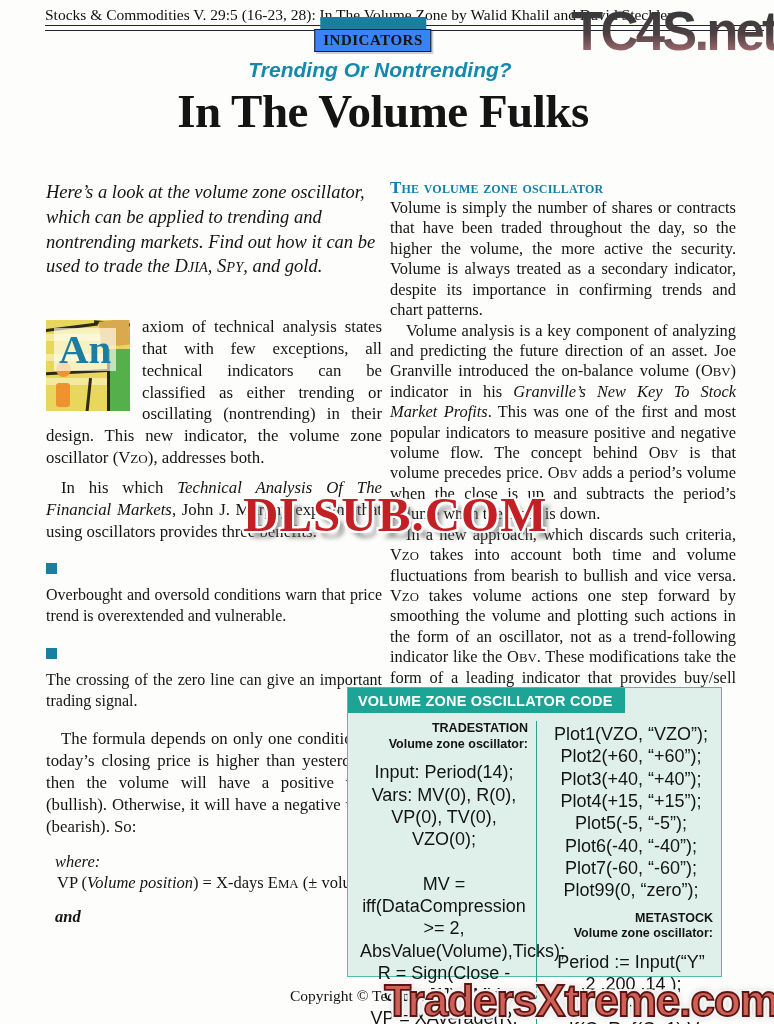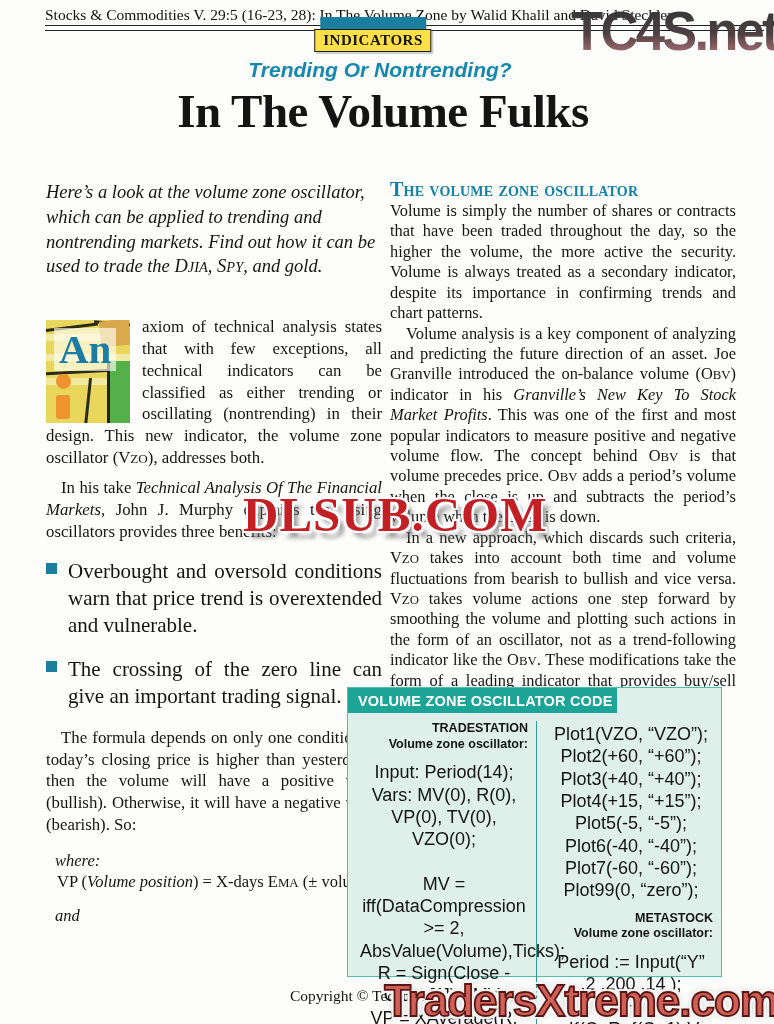--- a/index.html
+++ b/index.html
@@ -7,63 +7,63 @@
         font-family:"Liberation Serif",serif;color:#141414;overflow:hidden;}
   .it{font-style:italic;}
   .sc{font-size:.78em;}
 
   
   .hdr-line{position:absolute;top:6px;left:45px;font-size:15.5px;color:#101010;}
   .rules{position:absolute;top:25px;left:45px;right:10px;height:4px;
          border-top:1.5px solid #1d2630;border-bottom:1px solid #1d2630;}
   .badge{position:absolute;top:17px;left:373px;transform:translateX(-50%);z-index:3;text-align:center;}
   .badge-bar{width:106px;height:12px;background:#1a7f9e;margin:0 auto;}
-  .badge-box{background:#fde047;border:1.5px solid #1c1c1c;padding:2px 8px;font-weight:bold;
+  .badge-box{background:#3b82f6;border:1.5px solid #1c1c1c;padding:2px 8px;font-weight:bold;
              font-size:15px;letter-spacing:.5px;box-shadow:2px 2px 0 #cfcfcf;}
   .kicker{position:absolute;top:58px;left:0;width:760px;text-align:center;
           font-family:"Liberation Sans",sans-serif;font-style:italic;font-weight:bold;
           font-size:21px;color:#1489ad;}
   .title{position:absolute;top:84px;left:0;width:766px;text-align:center;
          font-size:47px;font-weight:bold;letter-spacing:-.5px;}
 
   
   .colL{position:absolute;left:46px;top:180px;width:336px;}
   .colR{position:absolute;left:390px;top:178px;width:346px;}
   .intro{font-style:italic;font-size:18.5px;line-height:1.34;}
   .opening{margin-top:37px;font-size:16.8px;line-height:1.3;text-align:justify;}
-  .dropimg{float:left;width:84px;height:103px;margin:4px 12px 2px 0;position:relative;
+  .dropimg{float:left;width:84px;height:91px;margin:4px 12px 2px 0;position:relative;
            background:#e8d75c;overflow:hidden;}
   .stripe{position:absolute;left:0;right:0;height:7px;background:rgba(255,255,250,.45);}
   .dk{position:absolute;background:#2b2a16;}
   .greenblk{position:absolute;right:0;bottom:0;width:20px;height:62px;background:#55b04b;border-left:3px solid #23230f;}
   .tanblk{position:absolute;right:0;top:0;width:30px;height:26px;background:#d9a94e;transform:rotate(-6deg);}
   .idot{position:absolute;left:10px;bottom:34px;width:15px;height:15px;border-radius:50%;background:#ef9330;}
   .istem{position:absolute;left:10px;bottom:4px;width:14px;height:24px;border-radius:3px;background:#ef9330;}
   .an{position:absolute;top:8px;left:8px;font-size:41px;font-weight:bold;color:#1d7ca2;
       background:rgba(255,255,244,.65);padding:0 5px;line-height:1.05;}
   .murphy{margin-top:8px;text-indent:15px;font-size:16.8px;line-height:1.3;text-align:justify;}
   .benefits{margin:16px 0 0 0;padding:0;list-style:none;}
-  .benefits li{display:flex;gap:11px;margin:16px 0 17px 0;font-size:21px;line-height:1.28;text-align:justify;}
+  .benefits li{display:flex;gap:11px;margin:16px 0 17px 0;font-size:16px;line-height:1.28;text-align:justify;flex-direction:column;}
   .sq{flex:0 0 11px;width:11px;height:11px;background:#1a7f9e;margin-top:5px;}
   .fintro{margin-top:10px;text-indent:15px;font-size:16.8px;line-height:1.3;text-align:justify;}
   .formula{margin-top:21px;padding-left:9px;font-size:17px;}
   .wlabel{margin-top:15px;padding-left:9px;font-style:italic;font-size:16.5px;}
   .deff{padding-left:11px;font-size:16.5px;margin-top:1px;}
-  .alabel{margin-top:14px;padding-left:9px;font-style:italic;font-size:16.5px;}
+  .alabel{margin-top:14px;padding-left:9px;font-style:italic;font-size:16.5px;font-weight:bold;}
 
-  .rhead{color:#1181a6;font-weight:bold;font-size:20px;font-variant:small-caps;letter-spacing:.2px;}
+  .rhead{color:#1181a6;font-weight:bold;font-size:17px;font-variant:small-caps;letter-spacing:.2px;}
   .rpara{font-size:16.4px;line-height:1.245;text-align:justify;margin:0;}
   .ind{text-indent:16px;}
 
   
   .codebox{position:absolute;left:347px;top:687px;width:375px;height:290px;
            background:#def0e9;border:1.5px solid #52bcac;box-sizing:border-box;}
   .codebox-title{display:inline-block;background:#1ca496;color:#fff;
                  font-family:"Liberation Sans",sans-serif;font-weight:bold;font-size:14.5px;
-                 letter-spacing:.2px;padding:5px 4px 4px 10px;}
+                 letter-spacing:.2px;padding:5px 12px 4px 10px;}
   .codecols{display:flex;padding:8px 8px 0 12px;}
   .codeL{width:168px;}
   .codeR{width:170px;border-left:1.5px solid #2f9d8f;padding-left:12px;margin-left:8px;}
   .credit{font-family:"Liberation Serif",serif;font-size:13px;line-height:1.25;text-align:justify;margin:2px 0 10px 0;}
   .codehead{font-family:"Liberation Sans",sans-serif;font-weight:bold;font-size:12.5px;line-height:1.25;text-align:right;}
   .codelines{font-family:Liberation Sans, sans-serif;font-size:18px;line-height:1.24;
              white-space:pre-line;margin-top:9px;text-align:center;}
   .codelines.tight{margin-top:2px;}
 
   .copyright{position:absolute;left:290px;top:987px;font-size:15.5px;}
@@ -116,21 +116,21 @@
         <span class="dk" style="left:40px;top:58px;width:3px;height:58px;transform:rotate(6deg)"></span>
         <span class="tanblk"></span>
         <span class="greenblk"></span>
         <span class="idot"></span>
         <span class="istem"></span>
         <span class="an">An</span>
       </span>
       <span><span>axiom of technical analysis states that with few exceptions, all technical indicators can be classified as either trending or oscillating (nontrending) in their design. This new indicator, the volume zone oscillator (</span><span>V</span><span class="sc">ZO</span><span>), addresses both.</span></span>
     </div>
 
-    <div class="murphy"><span>In his take </span><span class="it">Technical Analysis Of The Financial Markets</span><span>, John J. Murphy explains that using oscillators provides three benefits:</span></div>
+    <div class="murphy"><span>In his which </span><span class="it">Technical Analysis Of The Financial Markets</span><span>, John J. Murphy explains that using oscillators provides three benefits:</span></div>
 
     <ul class="benefits">
       <li>
         <span class="sq"></span>
         <span>Overbought and oversold conditions warn that price trend is overextended and vulnerable.</span>
       </li>
       <li>
         <span class="sq"></span>
         <span>The crossing of the zero line can give an important trading signal.</span>
       </li>

